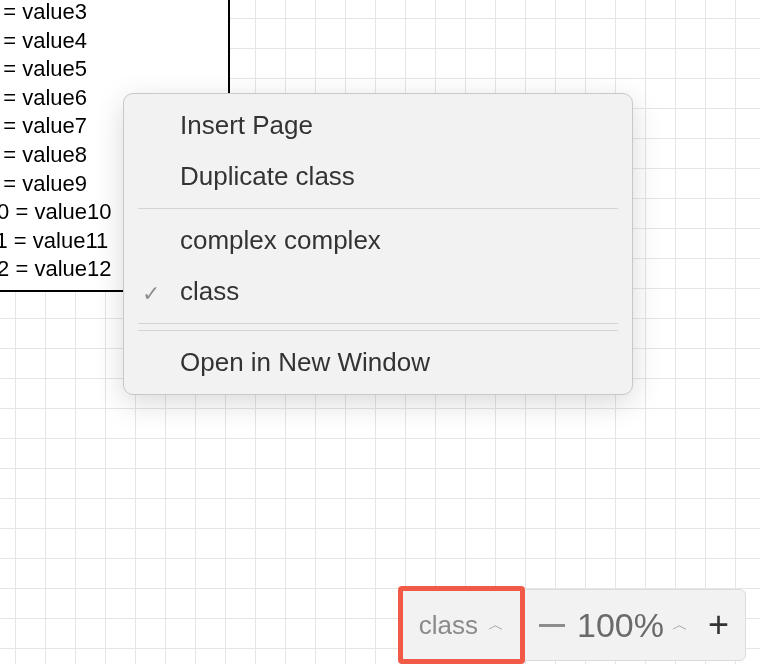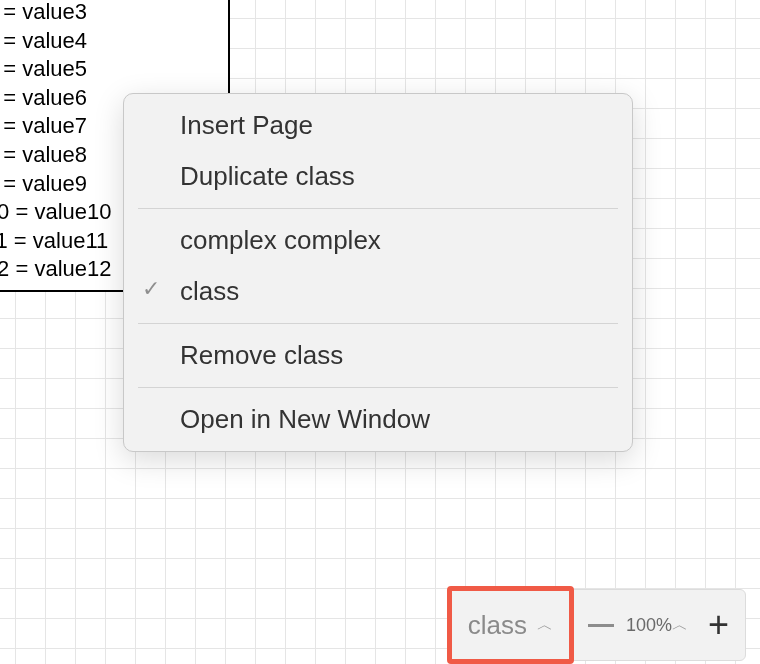--- a/index.html
+++ b/index.html
@@ -41,21 +41,21 @@
       background: #f2f2f2;
       border: 1px solid #c8c8c8;
       border-radius: 10px;
       box-shadow: 0 8px 30px rgba(0,0,0,0.15);
       padding: 6px 0;
       font-size: 26px;
       color: #333;
     }
     .menu-item {
       display: flex;
-      align-items: flex-start;
+      align-items: flex-end;
       padding: 10px 22px 10px 56px;
       position: relative;
       cursor: default;
     }
     .menu-item .check {
       position: absolute;
       left: 18px;
       color: #8f8f8f;
       font-size: 22px;
     }
@@ -99,21 +99,22 @@
       color: #9a9a9a;
     }
     .bar-sep {
       width: 26px;
       height: 3px;
       background: #8d8d8d;
       margin: 0 12px 0 8px;
     }
     .zoom-label {
       color: #6a6a6a;
-      font-size: 18px;
+      font-size: 34px;
+      margin-right: 8px;
     }
     .zoom-caret {
       color: #9a9a9a;
       font-size: 16px;
       margin-right: 14px;
     }
     .plus-btn {
       font-size: 36px;
       color: #333;
       line-height: 1;
@@ -147,23 +148,20 @@
   </div>
   <div class="menu-sep"></div>
   <div class="menu-item">
     <span>complex complex</span>
   </div>
   <div class="menu-item">
     <span class="check">✓</span>
     <span>class</span>
   </div>
   <div class="menu-sep"></div>
-  <div class="menu-item">
-    <span>Remove class</span>
-  </div>
   <div class="menu-sep"></div>
   <div class="menu-item">
     <span>Open in New Window</span>
   </div>
 </div>
 
 <div class="bottom-bar">
   <div class="page-selector">
     <span>class</span>
     <span class="caret">︿</span>

